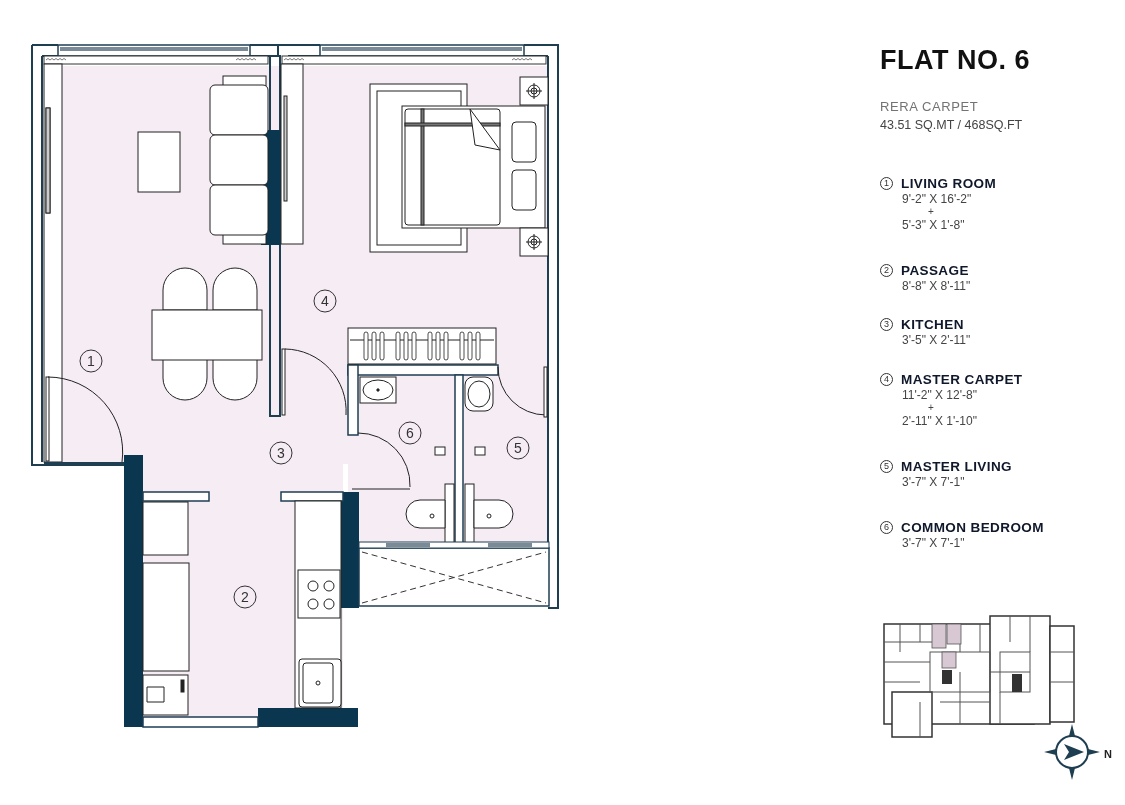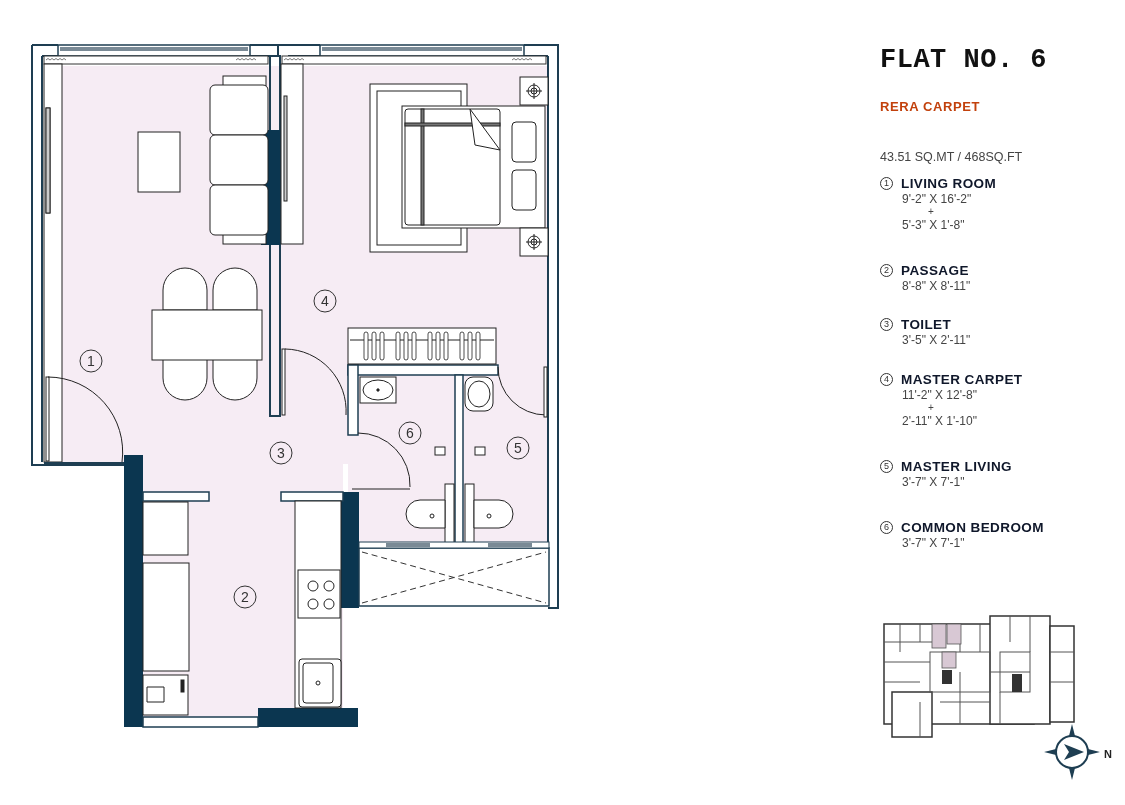--- a/index.html
+++ b/index.html
@@ -1,21 +1,21 @@
 <!DOCTYPE html>
 <html><head>
 <meta charset="utf-8">
 <style>
   html,body{margin:0;padding:0;background:#ffffff;}
   body{width:1125px;height:805px;position:relative;overflow:hidden;font-family:"Liberation Sans",sans-serif;color:#1a1a1a;}
   #plan{position:absolute;left:0;top:0;}
   .legend{position:absolute;left:880px;top:44px;width:230px;}
-  .flat-title{font-size:27px;font-weight:700;letter-spacing:0.5px;color:#111;margin:0 0 22px 0;line-height:32px;font-family:Liberation Mono, monospace;}
-  .rera-label{font-size:13px;font-weight:700;letter-spacing:0.6px;color:#c2410c;line-height:18px;margin-top:16px;}
-  .rera-value{font-size:12.5px;color:#444;line-height:18px;margin-bottom:28px;margin-top:32px;}
+  .flat-title{font-size:27px;font-weight:700;letter-spacing:0.5px;color:#111;margin:0 0 22px 0;line-height:32px;}
+  .rera-label{font-size:13px;font-weight:400;letter-spacing:0.6px;color:#737373;line-height:18px;margin-top:16px;}
+  .rera-value{font-size:12.5px;color:#444;line-height:18px;margin-bottom:28px;}
   .room{position:absolute;left:0;width:230px;}
   .room-head{display:flex;align-items:center;}
   .room-num{display:inline-flex;width:13px;height:13px;border:1px solid #333;border-radius:50%;font-size:9px;align-items:center;justify-content:center;color:#333;margin-right:8px;box-sizing:border-box;line-height:1;}
   .room-name{font-size:13.5px;font-weight:700;letter-spacing:0.4px;color:#0f172a;}
   .room-dim{font-size:12px;color:#444;padding-left:22px;line-height:16px;}
   .room-plus{font-size:10px;color:#444;padding-left:48px;line-height:10px;}
   .keyplan{position:absolute;left:880px;top:612px;}
   .compass{position:absolute;left:1042px;top:722px;}
   .compass-n{position:absolute;left:1104px;top:748px;font-size:11px;font-weight:700;color:#222;}
 </style>
@@ -237,21 +237,21 @@
   <div class="room" style="top:87px">
     <div class="room-head">
         <span class="room-num">2</span>
         <span class="room-name">PASSAGE</span>
       </div>
     <div class="room-dim">8'-8" X 8'-11"</div>
   </div>
   <div class="room" style="top:141px">
     <div class="room-head">
         <span class="room-num">3</span>
-        <span class="room-name">TOILET</span>
+        <span class="room-name">KITCHEN</span>
       </div>
     <div class="room-dim">3'-5" X 2'-11"</div>
   </div>
   <div class="room" style="top:196px">
     <div class="room-head">
         <span class="room-num">4</span>
         <span class="room-name">MASTER CARPET</span>
       </div>
     <div class="room-dim">11'-2" X 12'-8"</div>
     <div class="room-plus">+</div>

